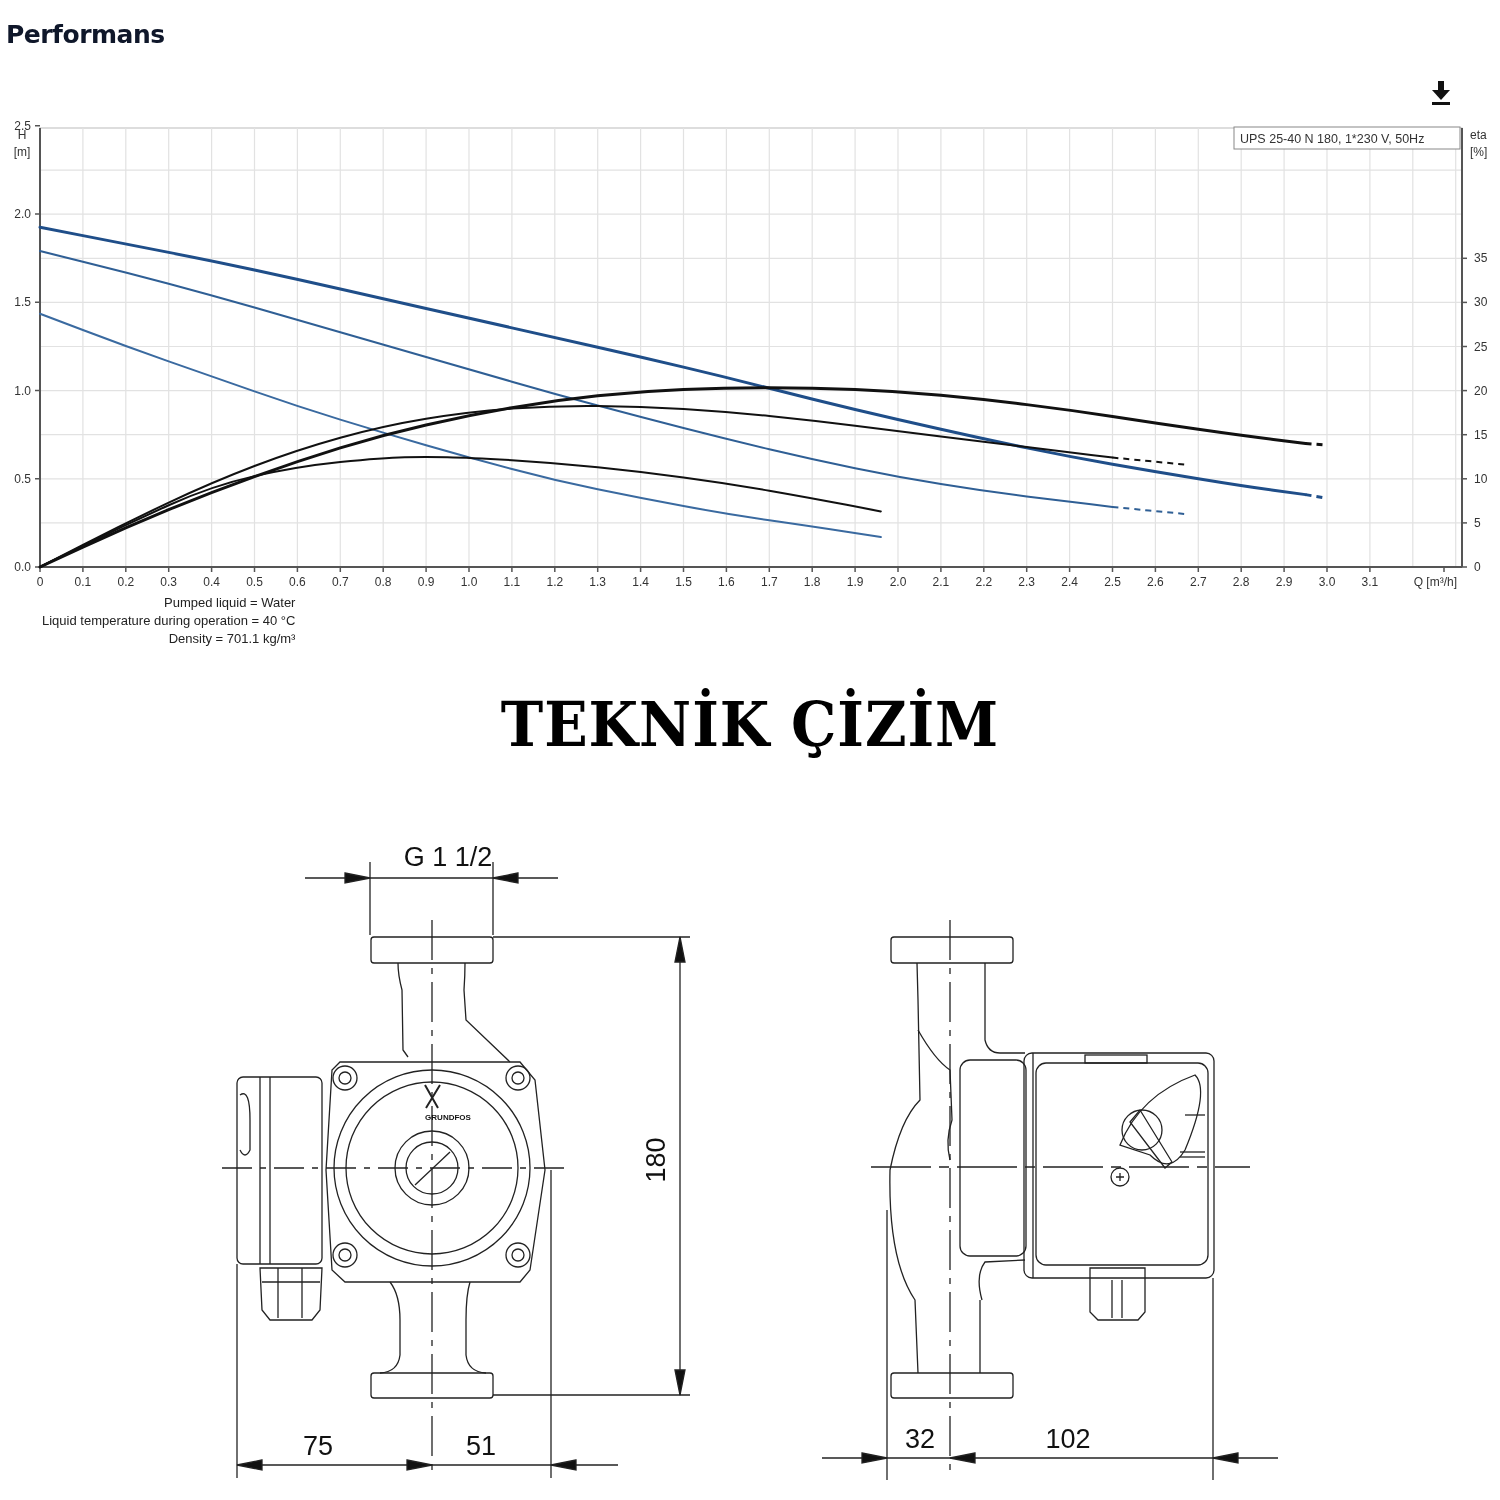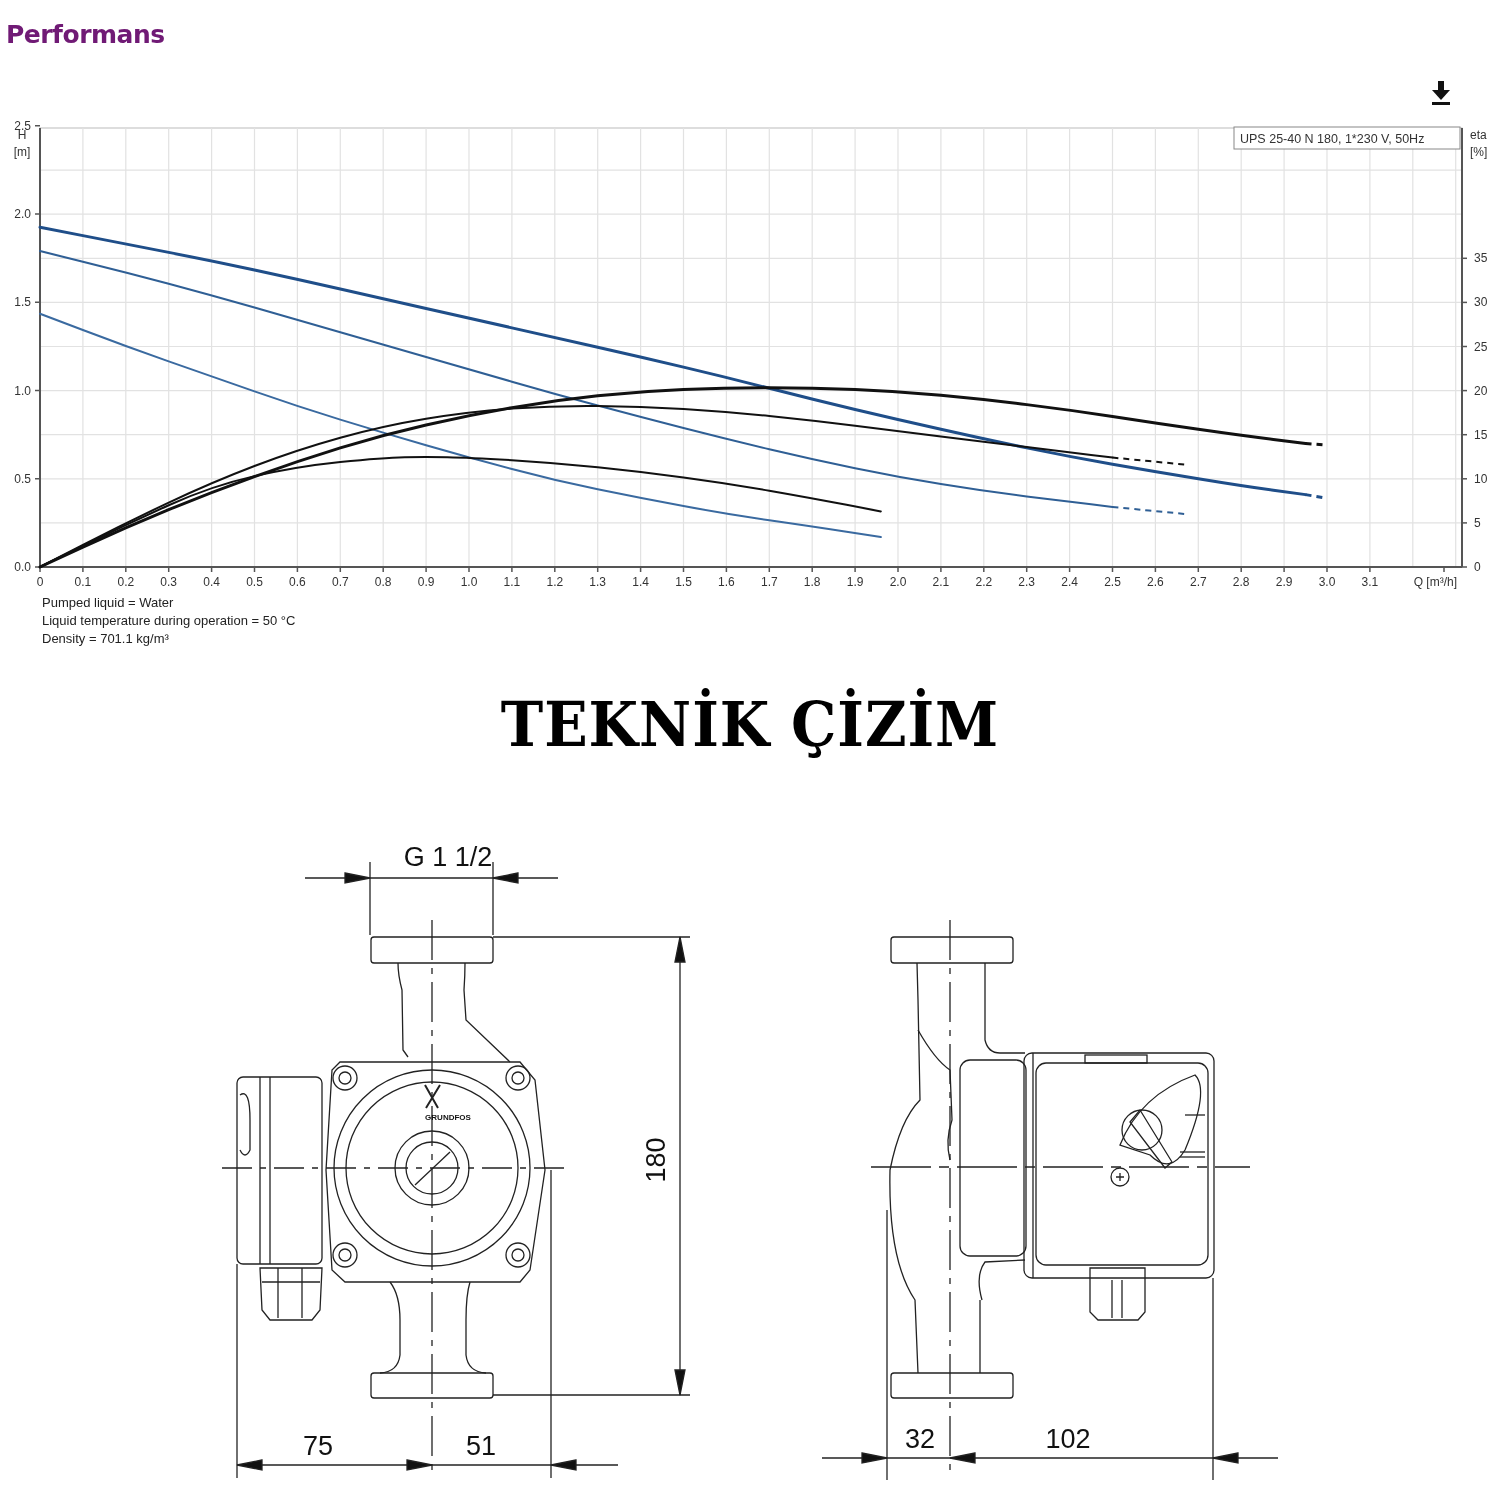--- a/index.html
+++ b/index.html
@@ -1,22 +1,22 @@
 <!DOCTYPE html>
 <html><head>
 <meta charset="utf-8">
 <style>
   html, body { margin: 0; padding: 0; background: #ffffff; }
   body { width: 1500px; height: 1500px; position: relative; overflow: hidden; font-family: "Liberation Sans", sans-serif; }
-  .section-title { position: absolute; left: 6px; top: 20px; font-family: "DejaVu Sans", sans-serif; font-size: 25px; font-weight: bold; color: #701a75; letter-spacing: -0.5px; }
+  .section-title { position: absolute; left: 6px; top: 20px; font-family: "DejaVu Sans", sans-serif; font-size: 25px; font-weight: bold; color: #0f172a; letter-spacing: -0.5px; }
   .download-btn { position: absolute; left: 1426px; top: 78px; width: 30px; height: 30px; cursor: pointer; }
   .chart-svg { position: absolute; left: 0; top: 110px; }
   .chart-svg text { font-family: "Liberation Sans", sans-serif; fill: #333; }
   .notes { position: absolute; left: 42px; top: 594px; font-size: 13px; color: #222; line-height: 18px; }
-  .notes div { white-space: nowrap; }
+  .notes div { white-space: nowrap; text-align: right; }
   .drawing-title { position: absolute; left: 0; top: 688px; width: 1500px; text-align: center; font-family: "DejaVu Serif", serif; font-weight: bold; font-size: 62px; color: #000; letter-spacing: 1px; transform: scaleX(0.92); }
   .drawing-svg { position: absolute; left: 0; top: 820px; }
   .drawing-svg text { font-family: "Liberation Sans", sans-serif; fill: #111; }
 </style>
 </head>
 <body>
 
 <div class="section-title">Performans</div>
 
 <div class="download-btn">
@@ -189,21 +189,21 @@
     <path d="M40,313.72249999999997 Q40,313.72249999999997 82.9,330.04875 Q125.8,346.375 168.7,361.3775 Q211.6,376.38 254.5,391.3825 Q297.4,406.385 340.29999999999995,419.6225 Q383.2,432.86 426.1,445.21500000000003 Q469,457.57 511.9,469.0425 Q554.8,480.515 597.7,489.34 Q640.6,498.16499999999996 683.5,506.10749999999996 Q726.4,514.05 769.3,520.2275 Q812.1999999999999,526.405 846.52,531.7 L880.84,536.995" fill="none" stroke="#3a6aa0" stroke-width="2" stroke-linecap="round"></path>
     <path d="M40,567 Q40,567 82.9,547.14375 Q125.8,527.2875 168.7,509.63750000000005 Q211.6,491.9875 254.5,476.54375000000005 Q297.4,461.1 340.29999999999995,447.8625 Q383.2,434.625 426.1,424.9175 Q469,415.21000000000004 511.9,407.70875 Q554.8,400.20750000000004 597.7,395.7950000000001 Q640.6,391.38250000000005 683.5,389.61750000000006 Q726.4,387.8525 769.3,387.8525 Q812.1999999999999,387.8525 855.0999999999999,389.61750000000006 Q898,391.38250000000005 940.9,395.35375000000005 Q983.8,399.32500000000005 1026.6999999999998,404.62 Q1069.6,409.915 1112.5,416.53375000000005 Q1155.3999999999999,423.15250000000003 1198.3,429.33000000000004 Q1241.2,435.50750000000005 1273.375,439.47875000000005 L1305.55,443.45000000000005" fill="none" stroke="#111111" stroke-width="3" stroke-linecap="round"></path>
     <path d="M1305.55,443.45000000000005 Q1305.55,443.45000000000005 1316.275,444.33250000000004 L1327,445.21500000000003" fill="none" stroke="#111111" stroke-width="3" stroke-dasharray="6,5"></path>
     <path d="M40,567 Q40,567 82.9,544.9375 Q125.8,522.875 168.7,502.5775 Q211.6,482.28000000000003 254.5,465.95375 Q297.4,449.6275 340.29999999999995,437.71375 Q383.2,425.8 426.1,418.74 Q469,411.68 511.9,408.59125 Q554.8,405.5025 597.7,405.94375 Q640.6,406.385 683.5,409.0325 Q726.4,411.68 769.3,416.0925 Q812.1999999999999,420.505 855.0999999999999,425.8 Q898,431.095 940.9,436.39 Q983.8,441.685 1026.6999999999998,446.98 Q1069.6,452.275 1091.05,454.9225 L1112.5,457.57" fill="none" stroke="#111111" stroke-width="2" stroke-linecap="round"></path>
     <path d="M1112.5,457.57 Q1112.5,457.57 1148.965,461.1 L1185.4299999999998,464.63" fill="none" stroke="#111111" stroke-width="2" stroke-dasharray="6,5"></path>
     <path d="M40,567 Q40,567 82.9,545.8199999999999 Q125.8,524.64 168.7,505.225 Q211.6,485.81 254.5,476.10249999999996 Q297.4,466.395 340.29999999999995,461.98249999999996 Q383.2,457.57 404.65,457.12874999999997 Q426.09999999999997,456.6875 447.54999999999995,457.12874999999997 Q469,457.57 511.9,460.2175 Q554.8,462.865 597.7,467.27750000000003 Q640.6,471.69 683.5,477.42625 Q726.4,483.1625 769.3,490.66375000000005 Q812.1999999999999,498.165 846.52,504.78375000000005 L880.84,511.40250000000003" fill="none" stroke="#111111" stroke-width="2" stroke-linecap="round"></path>
   </svg>
 
 <div class="notes">
   <div>Pumped liquid = Water</div>
-  <div>Liquid temperature during operation = 50 °C</div>
+  <div>Liquid temperature during operation = 40 °C</div>
   <div>Density = 701.1 kg/m³</div>
 </div>
 
 <div class="drawing-title">TEKNİK ÇİZİM</div>
 
 <svg class="drawing-svg" width="1500" height="680" viewBox="0 820 1500 680">
   <defs>
     <marker id="arr" viewBox="0 0 10 10" refX="10" refY="5" markerWidth="26" markerHeight="10" orient="auto-start-reverse" markerUnits="userSpaceOnUse">
       <path d="M0,2 L10,5 L0,8 z" fill="#111"></path>
     </marker>

